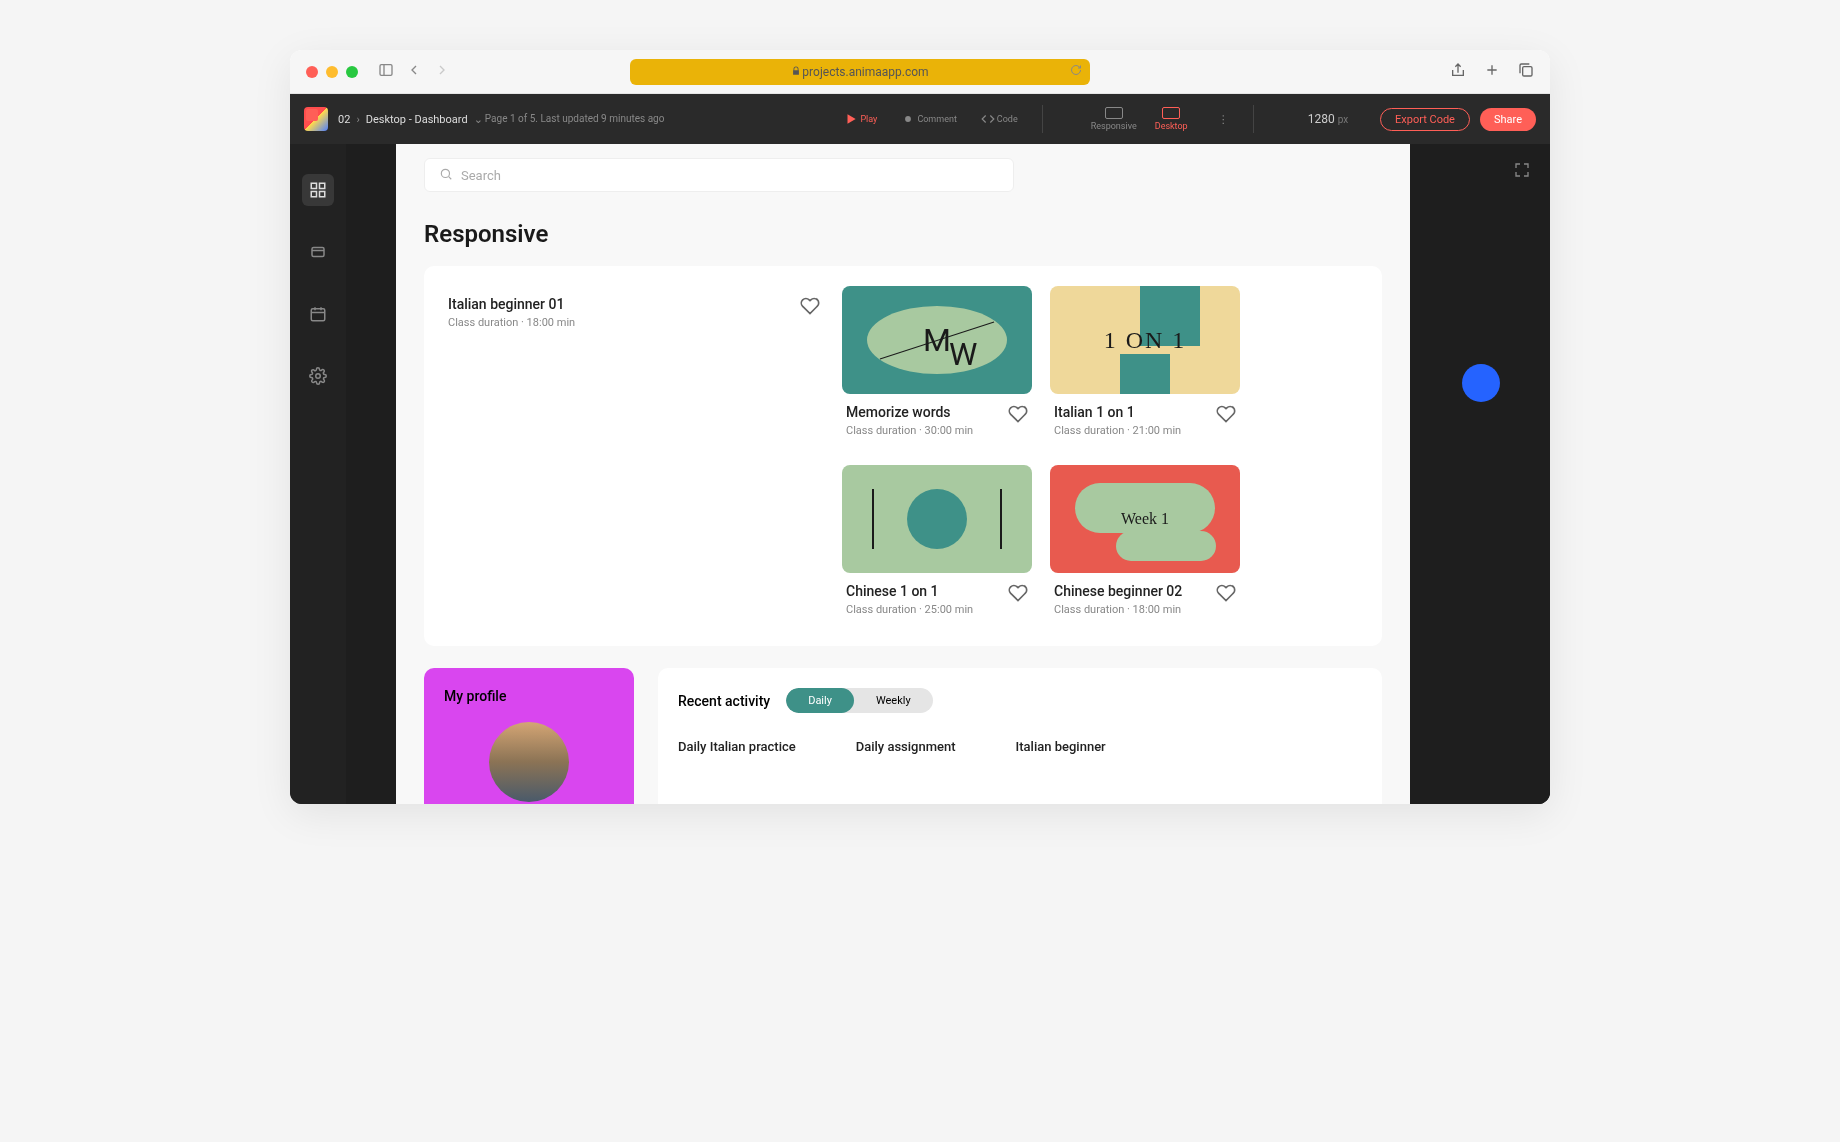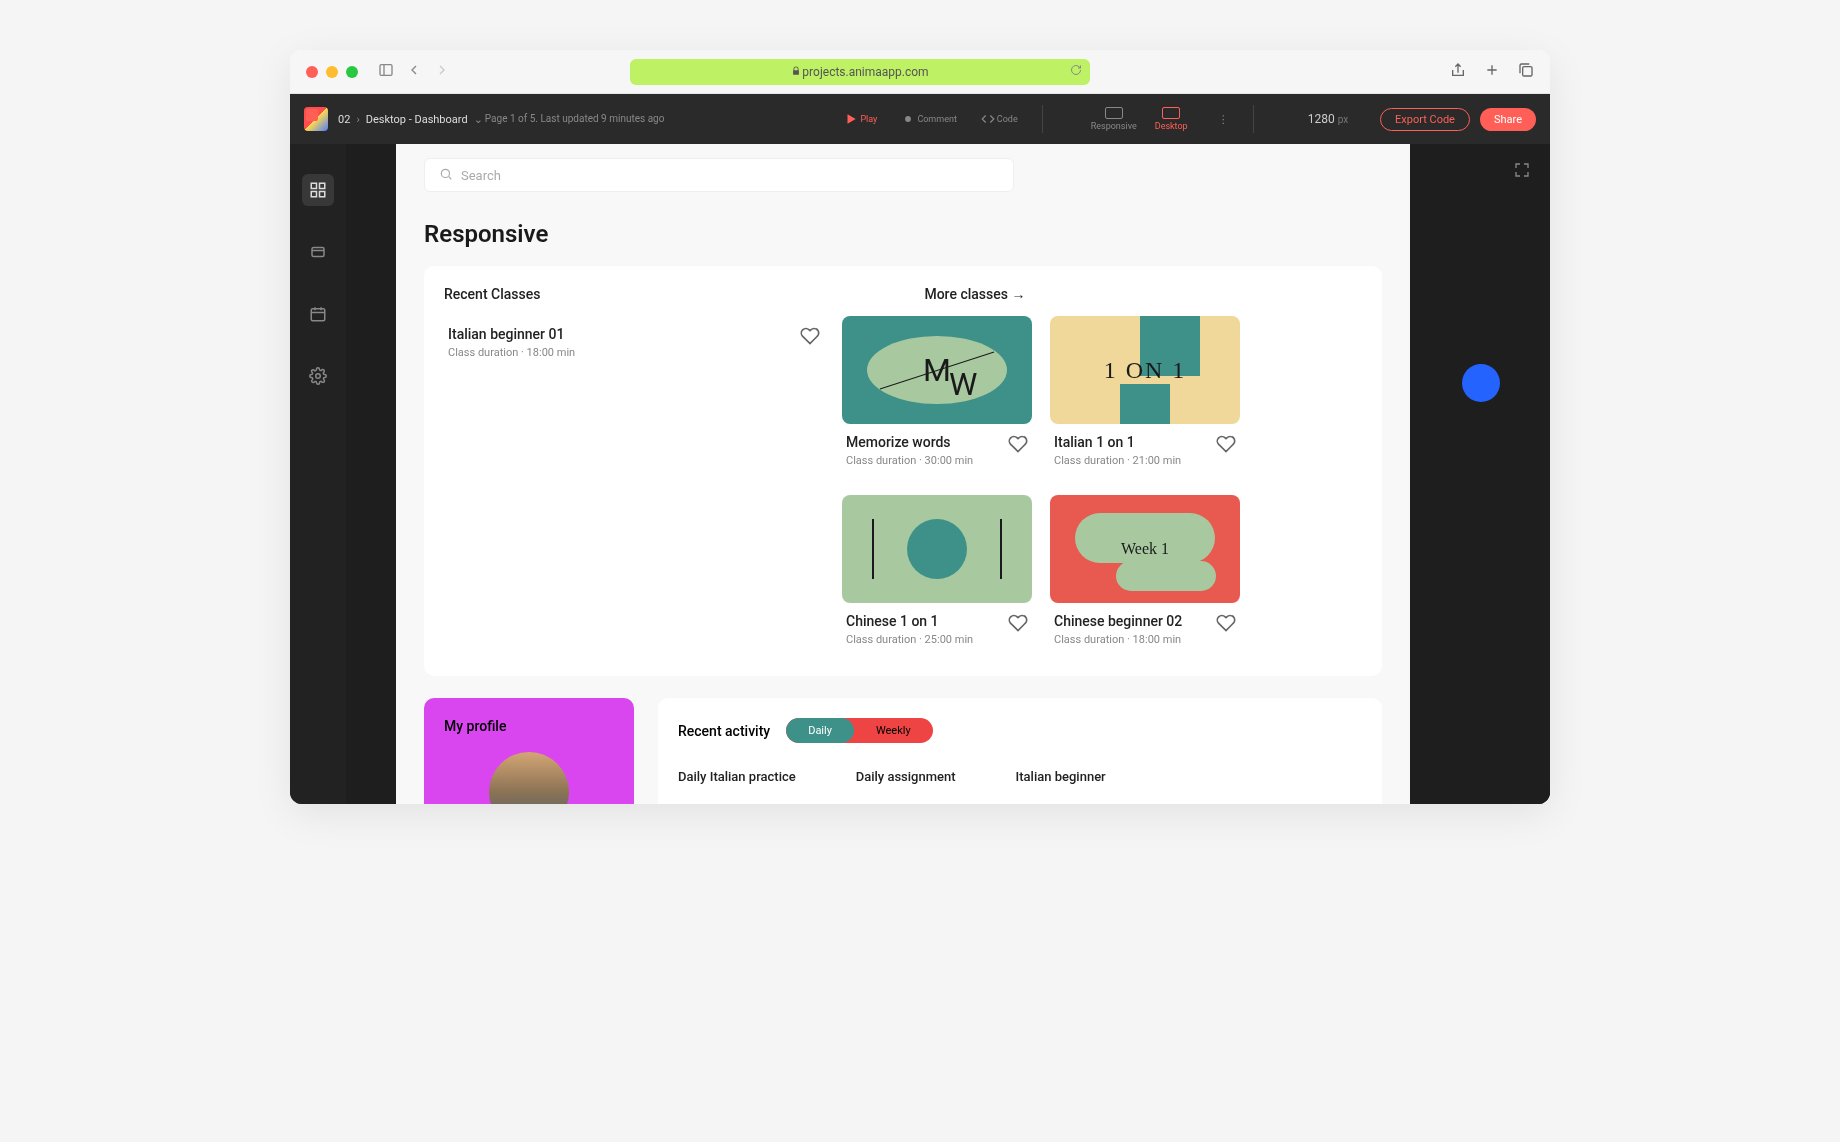--- a/index.html
+++ b/index.html
@@ -8,21 +8,21 @@
 
 
 .browser-chrome { height: 44px; background: #f6f6f6; display: flex; align-items: center; padding: 0 16px; border-bottom: 1px solid #e5e5e5; }
 .traffic-lights { display: flex; gap: 8px; }
 .light { width: 12px; height: 12px; border-radius: 50%; }
 .light.red { background: #ff5f57; }
 .light.yellow { background: #febc2e; }
 .light.green { background: #28c840; }
 .chrome-controls { margin-left: 20px; display: flex; gap: 12px; align-items: center; color: #888; }
 .chrome-controls svg, .chrome-right svg { width: 16px; height: 16px; }
-.address-bar { flex: 1; max-width: 460px; margin: 0 auto; background: #bef264; border-radius: 6px; height: 26px; display: flex; align-items: center; justify-content: center; gap: 1px; font-size: 12px; color: #555; position: relative; }
+.address-bar { flex: 1; max-width: 460px; margin: 0 auto; background: #eab308; border-radius: 6px; height: 26px; display: flex; align-items: center; justify-content: center; gap: 1px; font-size: 12px; color: #555; position: relative; }
 .address-bar .reload { position: absolute; right: 8px; color: #888; }
 .chrome-right { display: flex; gap: 18px; margin-left: auto; color: #666; }
 
 
 .app-header { height: 50px; background: #2a2a2a; color: #ccc; display: flex; align-items: center; padding: 0 14px; font-size: 11px; }
 .app-logo { width: 24px; height: 24px; background: linear-gradient(135deg, #ff4d4d 0%, #ff4d4d 50%, #ffd94d 50%, #4d7fff 100%); border-radius: 4px; margin-right: 10px; position: relative; }
 .app-logo::before { content:''; position:absolute; width:12px; height:12px; background:#ff5f57; border-radius:2px; top:2px; left:2px; }
 .breadcrumb-col { display:flex; flex-direction:row; gap:2px; }
 .breadcrumb-row { display:flex; align-items:center; gap:6px; color:#ddd; }
 .breadcrumb-sub { color:#888; font-size: 10px; }
@@ -111,21 +111,21 @@
 .heart svg { width:20px; height:20px; }
 
 .bottom-row { display:flex; gap:24px; margin-top:22px; }
 .profile-panel { background:#d946ef; border-radius:10px; padding:20px; width:210px; }
 .profile-title { font-size:14px; font-weight:500; margin-bottom:18px; }
 .avatar-circ { width:80px; height:80px; border-radius:50%; background: linear-gradient(180deg,#d4a574 0%, #8b7355 50%, #4a5a6a 100%); margin: 0 auto; }
 
 .activity-panel { background:#fff; border-radius:10px; padding:20px; flex:1; }
 .activity-head { display:flex; align-items:center; gap:16px; }
 .activity-title { font-size:14px; font-weight:500; }
-.toggle { display:flex; background:#ef4444; border-radius:20px; overflow:hidden; font-size:11px; }
+.toggle { display:flex; background:#e5e5e5; border-radius:20px; overflow:hidden; font-size:11px; }
 .toggle span { padding:6px 22px; }
 .toggle span.active { background:#3e9188; color:#fff; border-radius:20px; }
 .activity-cols { display:flex; gap:60px; margin-top:26px; }
 .act-col-title { font-size:13px; font-weight:500; color:#222; }
 
 </style>
 </head>
 <body>
 
 <div class="browser-window">
@@ -277,24 +277,20 @@
             <span><svg width="14" height="14" viewBox="0 0 24 24" fill="none" stroke="currentColor" stroke-width="2">
                   <circle cx="11" cy="11" r="7"></circle>
                   <line x1="21" y1="21" x2="16.65" y2="16.65"></line>
                 </svg></span>
             <span>Search</span>
           </div>
 
           <h1 class="dash-title">Responsive</h1>
 
           <div class="classes-panel">
-            <div class="classes-head">
-              <span>Recent Classes</span>
-              <span class="more">More classes →</span>
-            </div>
             <div class="classes-grid">
               <div class="card-large">
                 <div class="card-meta">
                   <div class="card-title">Italian beginner 01</div>
                   <div class="card-sub">Class duration ·  18:00 min</div>
                   <div class="heart"><svg viewBox="0 0 24 24" fill="none" stroke="currentColor" stroke-width="2">
                         <path d="M20.8 4.6a5.5 5.5 0 00-7.8 0L12 5.6l-1-1a5.5 5.5 0 00-7.8 7.8l1 1L12 21l7.8-7.8 1-1a5.5 5.5 0 000-7.8z"></path>
                       </svg></div>
                 </div>
               </div>

